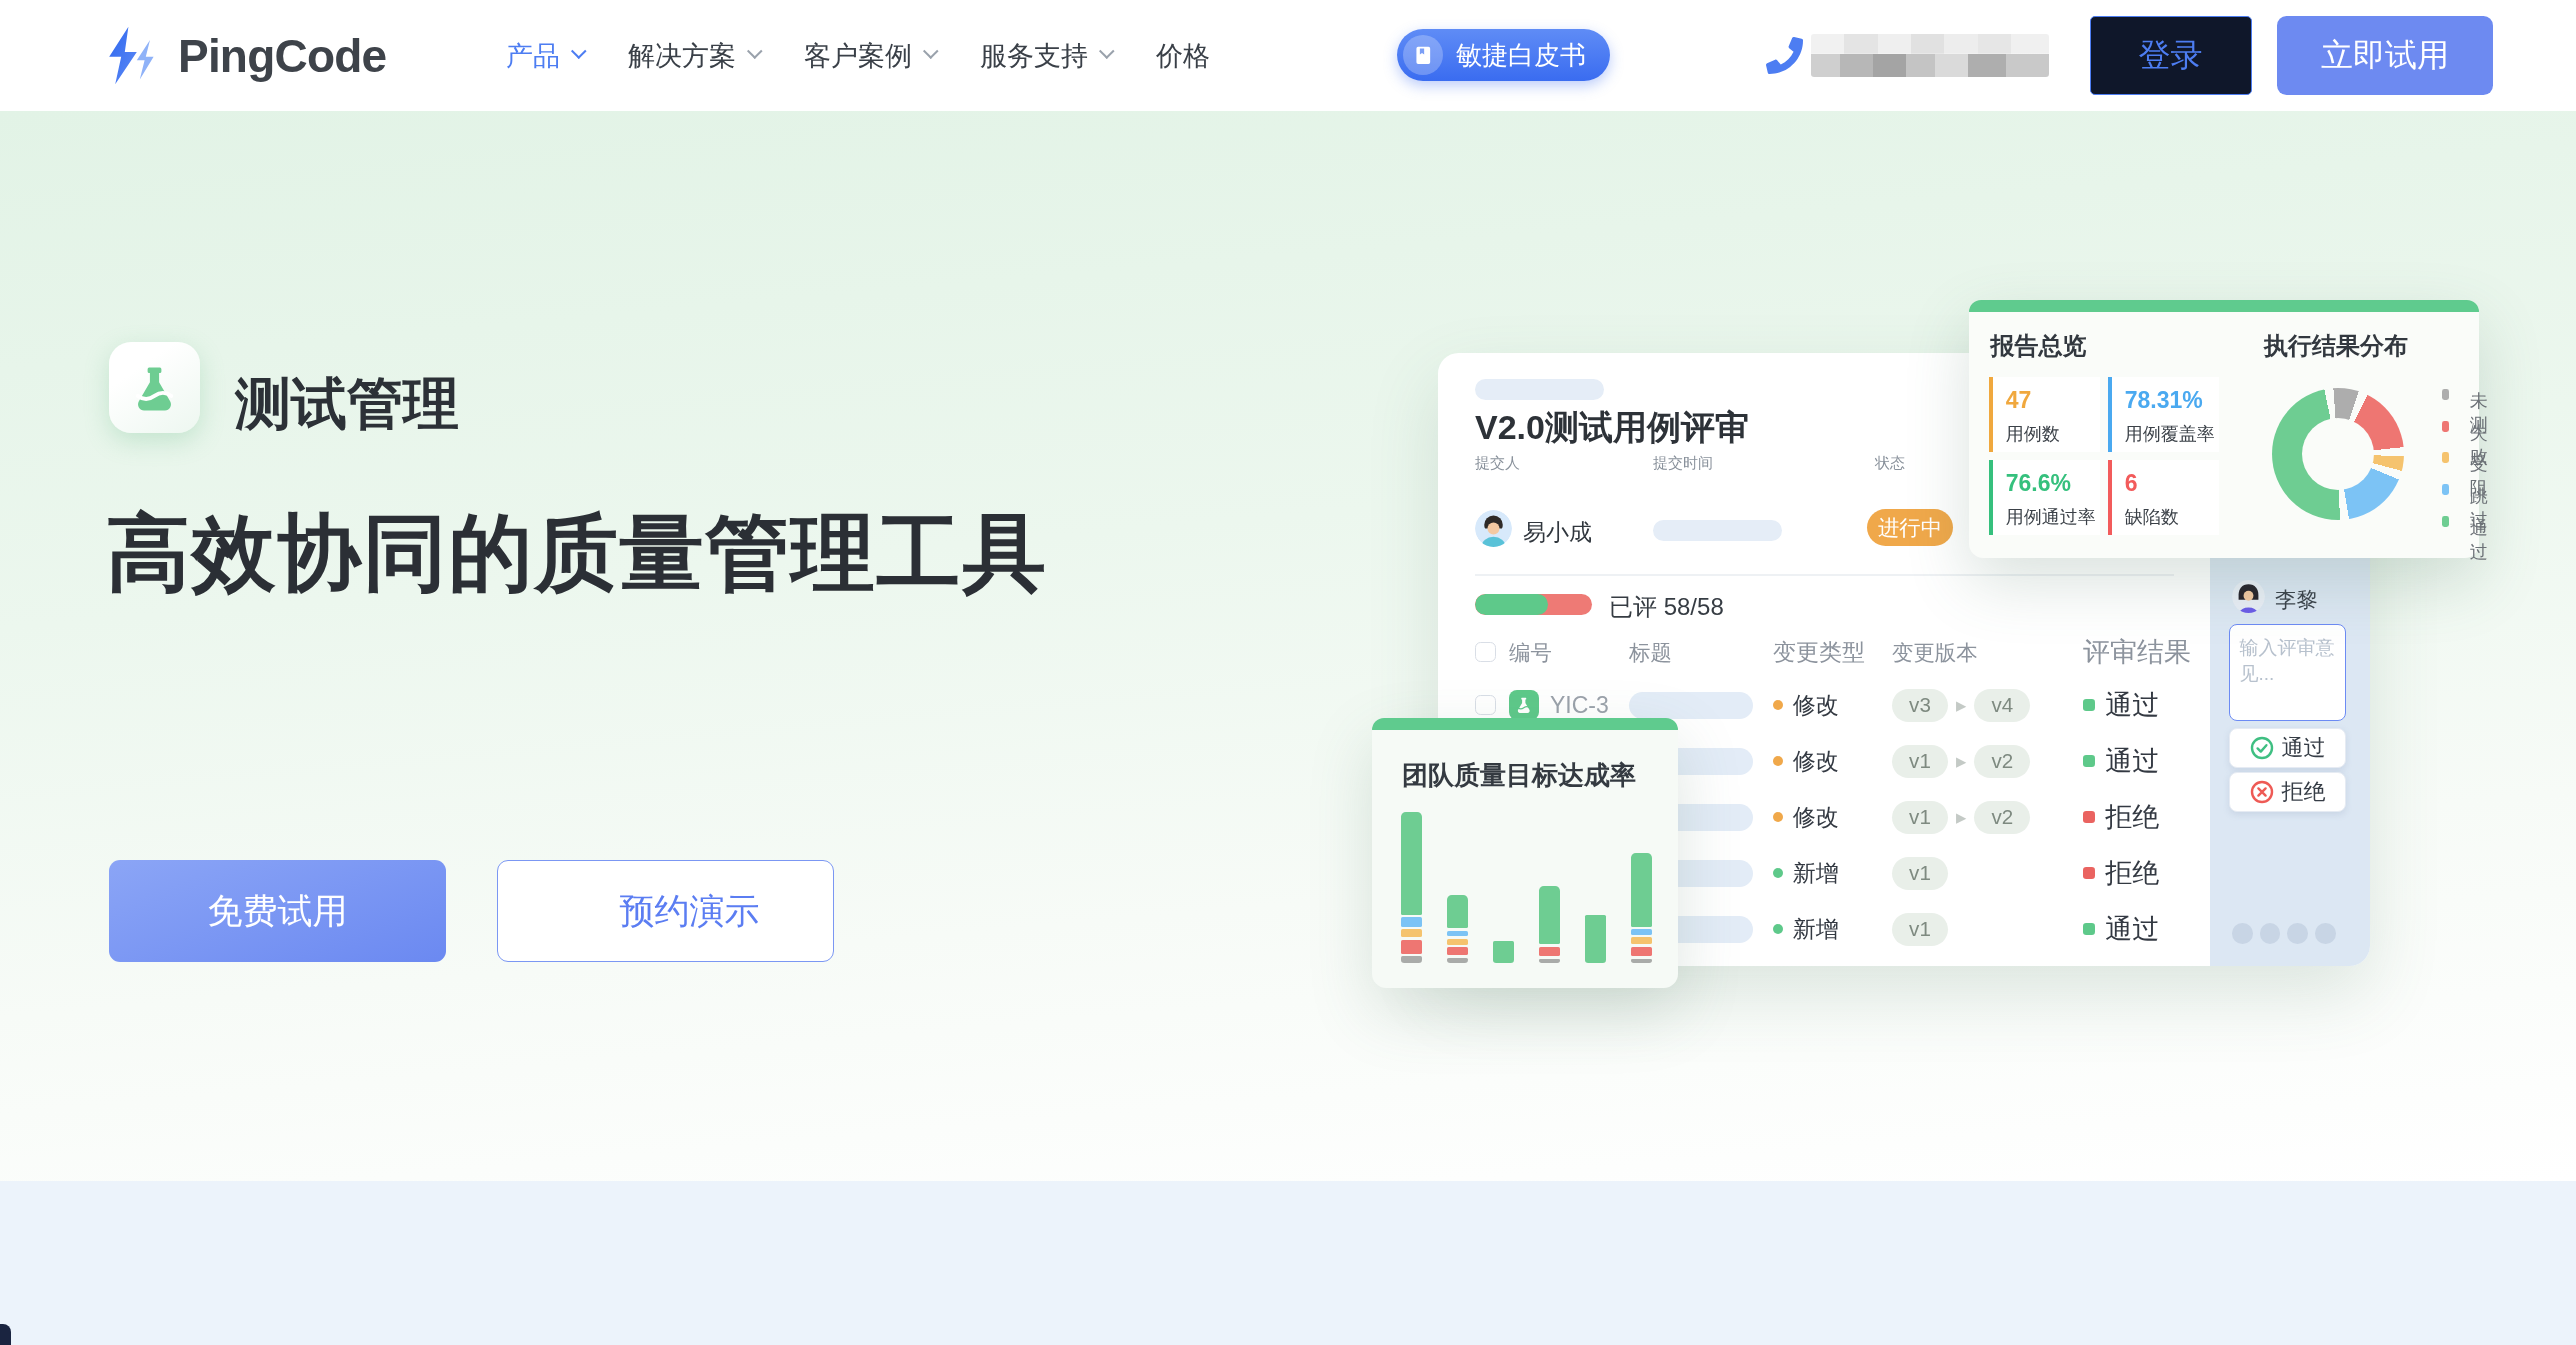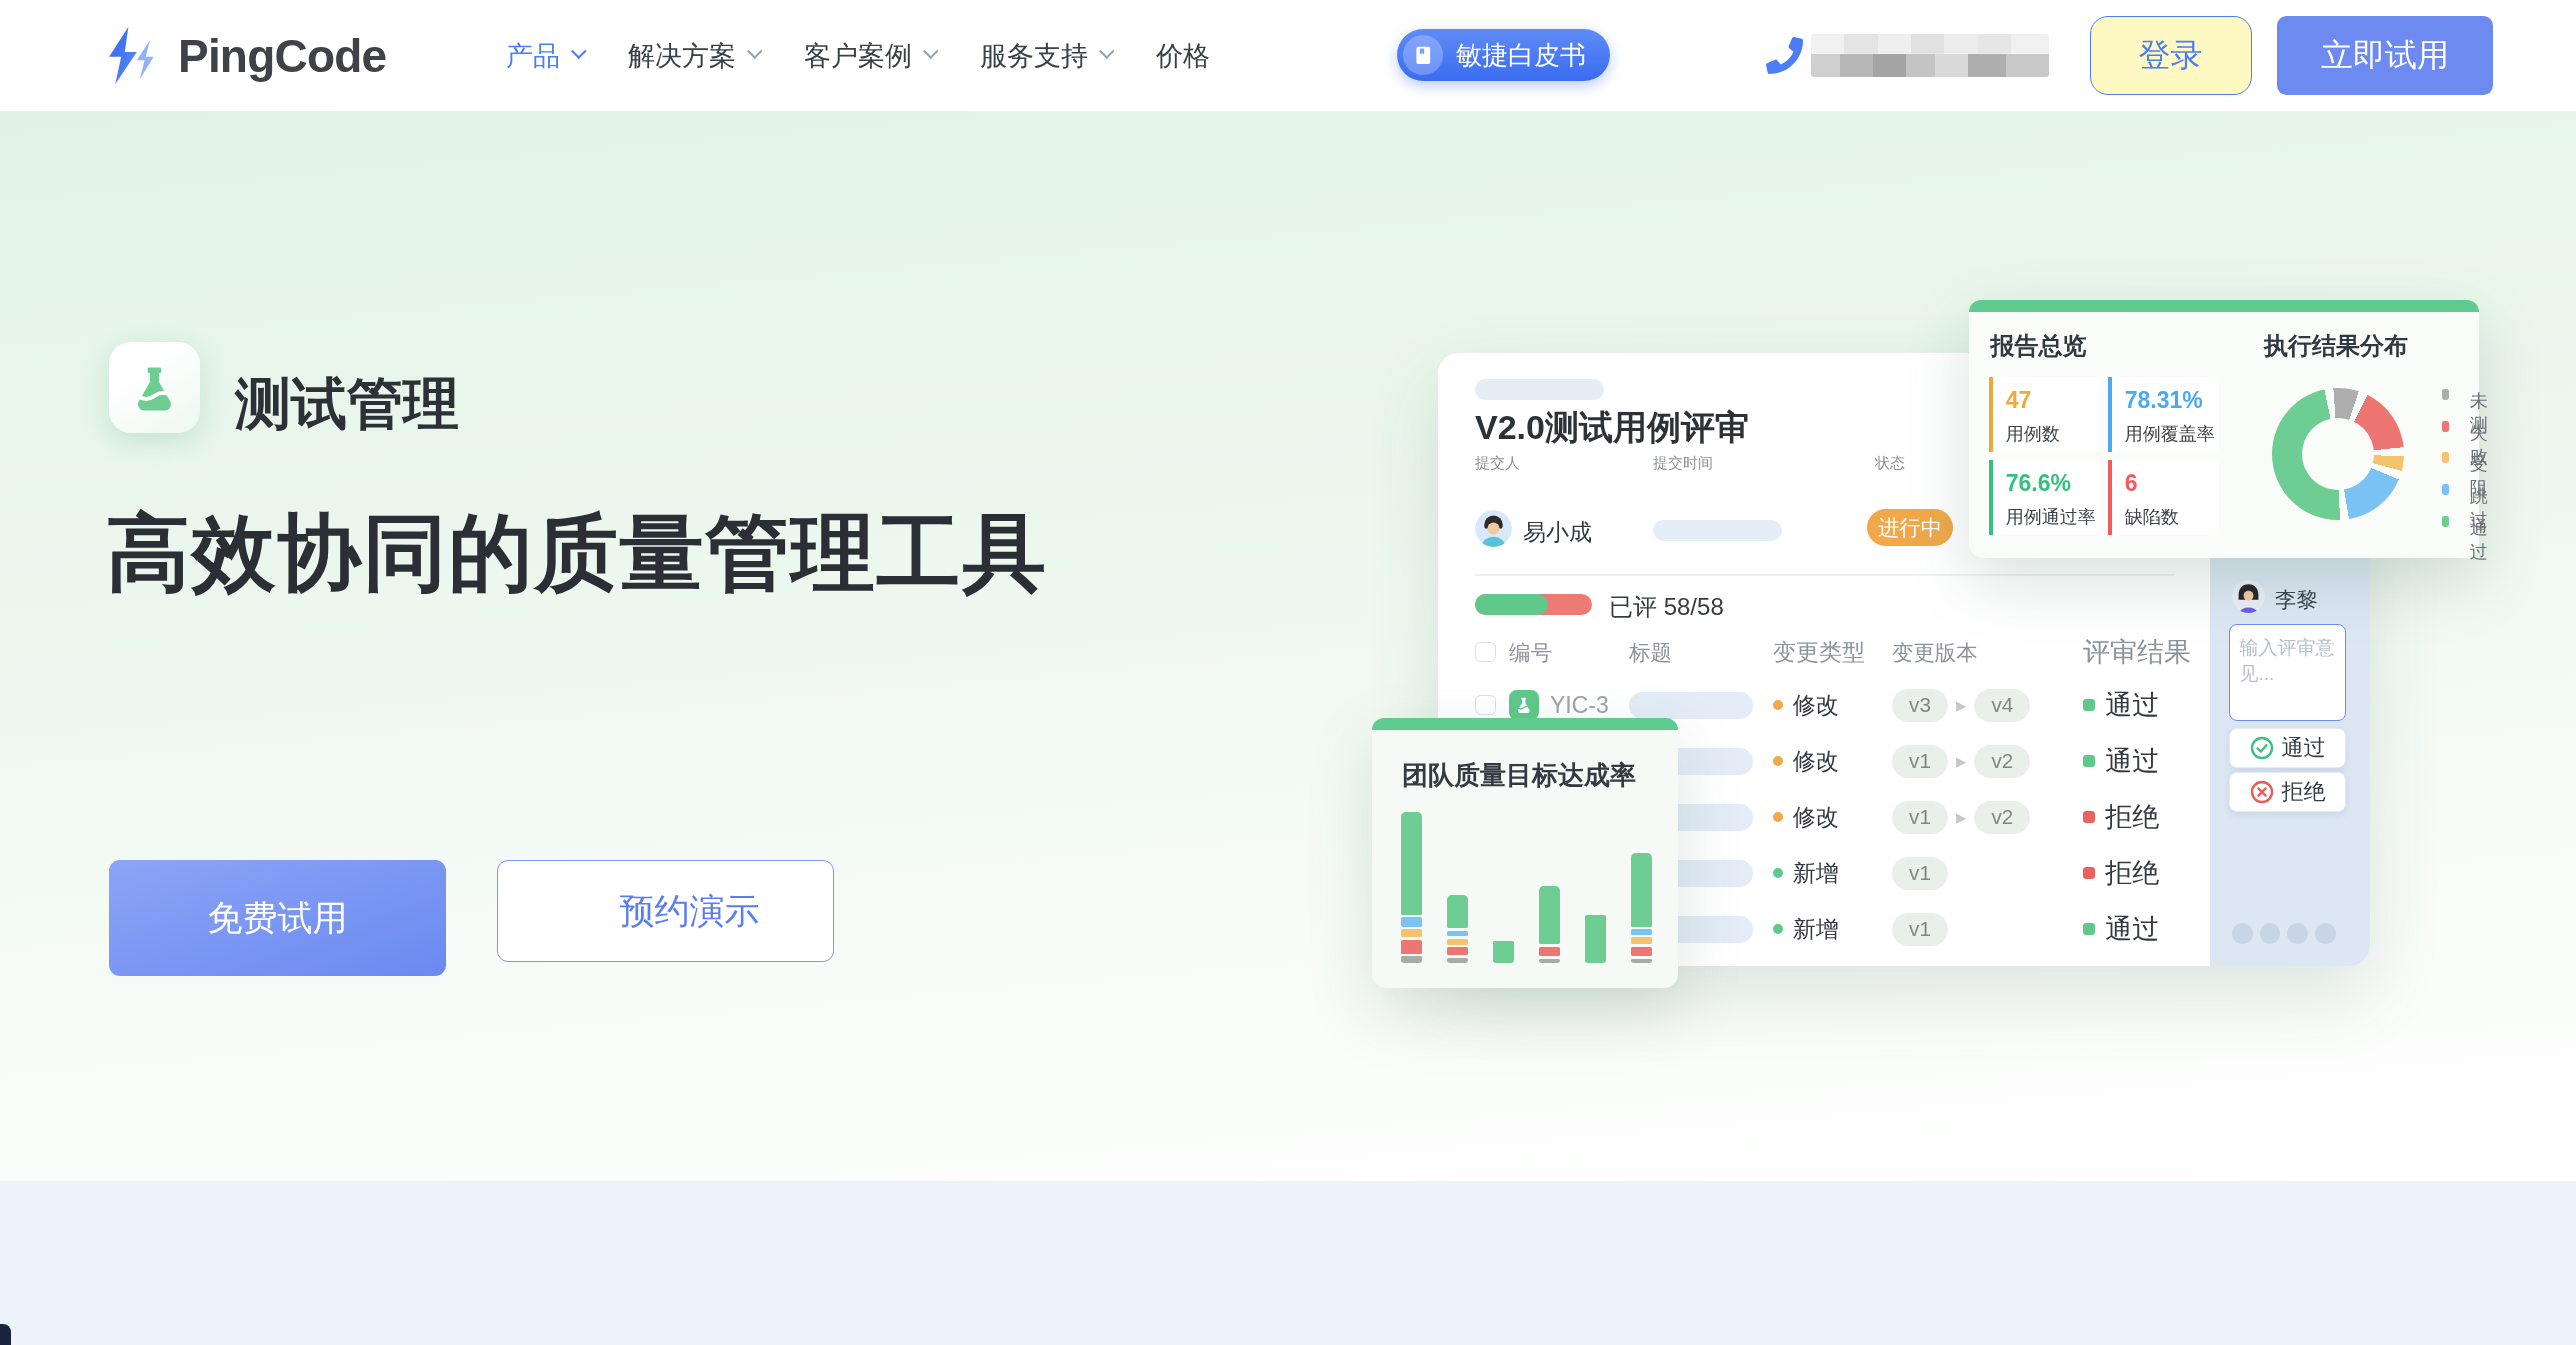--- a/index.html
+++ b/index.html
@@ -21,36 +21,36 @@
     box-shadow:0 4.8px 14.3px rgba(60,110,240,.35); cursor:pointer; }
   .wp-circle { width:40px; height:40px; border-radius:50%; background:rgba(255,255,255,.25);
     display:flex; align-items:center; justify-content:center; }
   .wp-label { color:#fff; font-size:26px; }
   .nav-right { position:absolute; right:83px; top:16px; height:79px; display:flex; align-items:center; }
   .phone-icon { width:37px; height:37px; margin-right:8px; flex:none; }
   .mosaic { width:238px; height:43px; margin-right:41px; border-radius:3.2px;
     background:
       linear-gradient(90deg,#f1f1f1 0 14%,#e4e4e4 14% 28%,#efefef 28% 42%,#e1e1e1 42% 56%,#ededed 56% 70%,#e6e6e6 70% 84%,#f0f0f0 84% 100%) 0 0/100% 46% no-repeat,
       linear-gradient(90deg,#cfcfcf 0 12%,#b7b7b7 12% 26%,#a4a4a4 26% 40%,#c4c4c4 40% 52%,#dadada 52% 66%,#aeaeae 66% 82%,#c9c9c9 82% 100%) 0 100%/100% 54% no-repeat; }
-  .btn-login { width:162px; height:79px; border-radius:18px; border:1.6px solid #4d7df2; background:#fef9c3;
+  .btn-login { width:162px; height:79px; border-radius:5px; border:1.6px solid #4d7df2; background:#0f172a;
     color:#4d7df2; font-size:32px; display:flex; align-items:center; justify-content:center; margin-right:25.4px; cursor:pointer; }
   .btn-try { width:216px; height:79px; border-radius:9.5px; background:#6d8af1; color:#fff; font-size:32px;
     display:flex; align-items:center; justify-content:center; cursor:pointer; }
 
   
   .hero { position:absolute; top:111px; left:0; width:100%; height:1070px;
     background:linear-gradient(175deg,#e2f3e6 0%,#ecf7ee 40%,#f7fbf7 70%,#ffffff 100%); }
   .tag-row { position:absolute; left:109px; top:221px; display:flex; align-items:center; gap:35px; }
   .tile { width:91px; height:91px; border-radius:22px; background:linear-gradient(145deg,#ffffff 30%,#edf7f0);
     box-shadow:0 8px 24px rgba(110,190,140,.30); display:flex; align-items:center; justify-content:center; }
   .tag-text { font-size:56px; font-weight:700; color:#2c3137;margin-top:35px; }
   .hero-title { position:absolute; left:106px; top:386px; font-size:84px; font-weight:800; color:#2b2f35; letter-spacing:1.6px; }
   .hero-sub { position:absolute; left:109px; top:533px; font-size:30px; color:#31363d; letter-spacing:0.8px; }
   .ctas { position:absolute; left:109px; top:749px; display:flex; gap:51px; }
-  .btn-primary { width:337px; height:116px; border-radius:11px; background:linear-gradient(160deg,#8ba5f6,#6b89f1);
+  .btn-primary { width:337px; height:102px; border-radius:11px; background:linear-gradient(160deg,#8ba5f6,#6b89f1);
     color:#fff; font-size:35px; display:flex; align-items:center; justify-content:center; cursor:pointer; }
   .btn-secondary { width:337px; height:102px; border-radius:11px; background:#fff; border:1.6px solid #7b97f3;
     color:#5b7df2; font-size:35px; display:flex; align-items:center; justify-content:center; cursor:pointer;padding-left:48px; }
 
   
   .review-card { position:absolute; left:1438px; top:353px; width:932px; height:613px; background:#fff;
     border-radius:20.6px; box-shadow:0 29px 71px rgba(70,110,90,.16); z-index:1; }
   .skel { background:#e5edf7; border-radius:11px; display:inline-block; }
   .skeleton-top { position:absolute; left:37px; top:26px; width:129px; height:21.4px; }
   .rtitle { position:absolute; left:37px; top:52px; font-size:34px; font-weight:700; color:#2d3238; }

